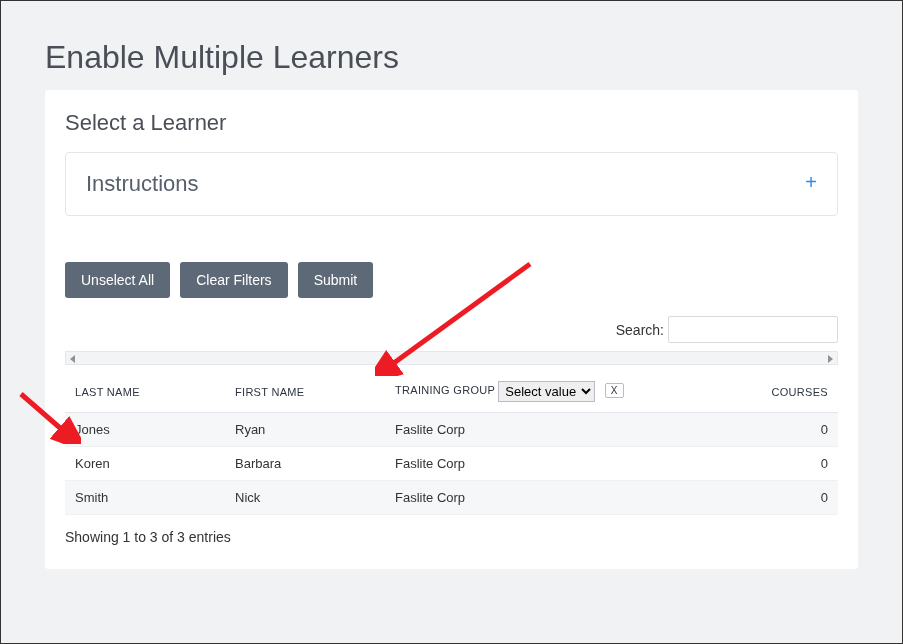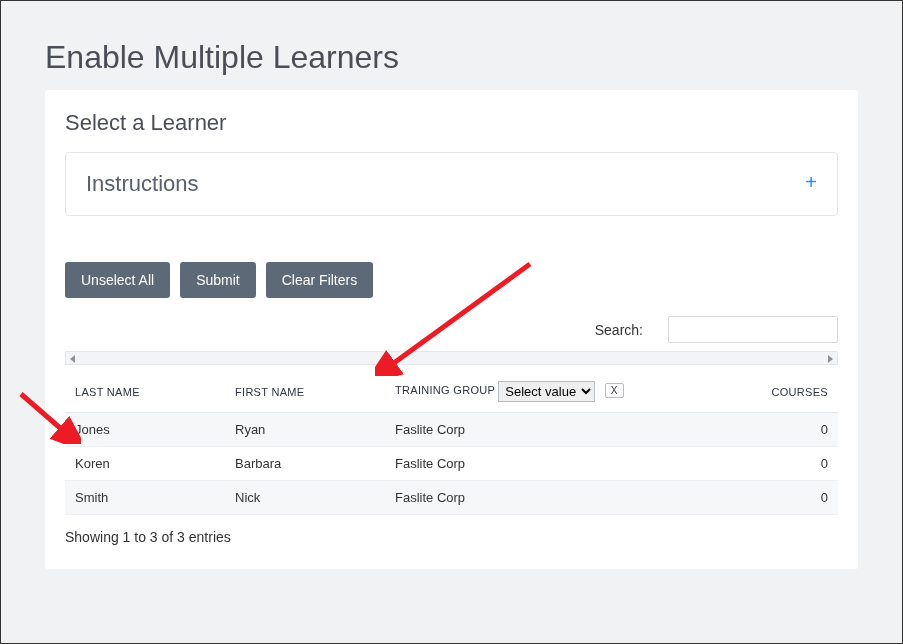--- a/index.html
+++ b/index.html
@@ -70,21 +70,21 @@
       border: none;
       padding: 10px 16px;
       border-radius: 3px;
       font-size: 14px;
       cursor: pointer;
     }
     .search-row {
       display: flex;
       justify-content: flex-end;
       align-items: center;
-      gap: 25px;
+      gap: 4px;
       margin-bottom: 8px;
       font-size: 14px;
       color: #333;
     }
     .search-row input {
       border: 1px solid #d7dbe0;
       padding: 5px 8px;
       width: 170px;
       font-size: 13px;
       border-radius: 2px;
@@ -170,22 +170,22 @@
   <div class="card">
     <h2 class="section-title">Select a Learner</h2>
 
     <div class="instructions-panel">
       <span class="instructions-title">Instructions</span>
       <span class="plus-icon">+</span>
     </div>
 
     <div class="button-row">
       <button class="btn">Unselect All</button>
+      <button class="btn">Clear Filters</button>
       <button class="btn">Submit</button>
-      <button class="btn">Clear Filters</button>
     </div>
 
     <div class="search-row">
       <span>Search:</span>
       <input type="text" value="" style="">
     </div>
 
     <div class="scroll-stub"></div>
 
     <table>

